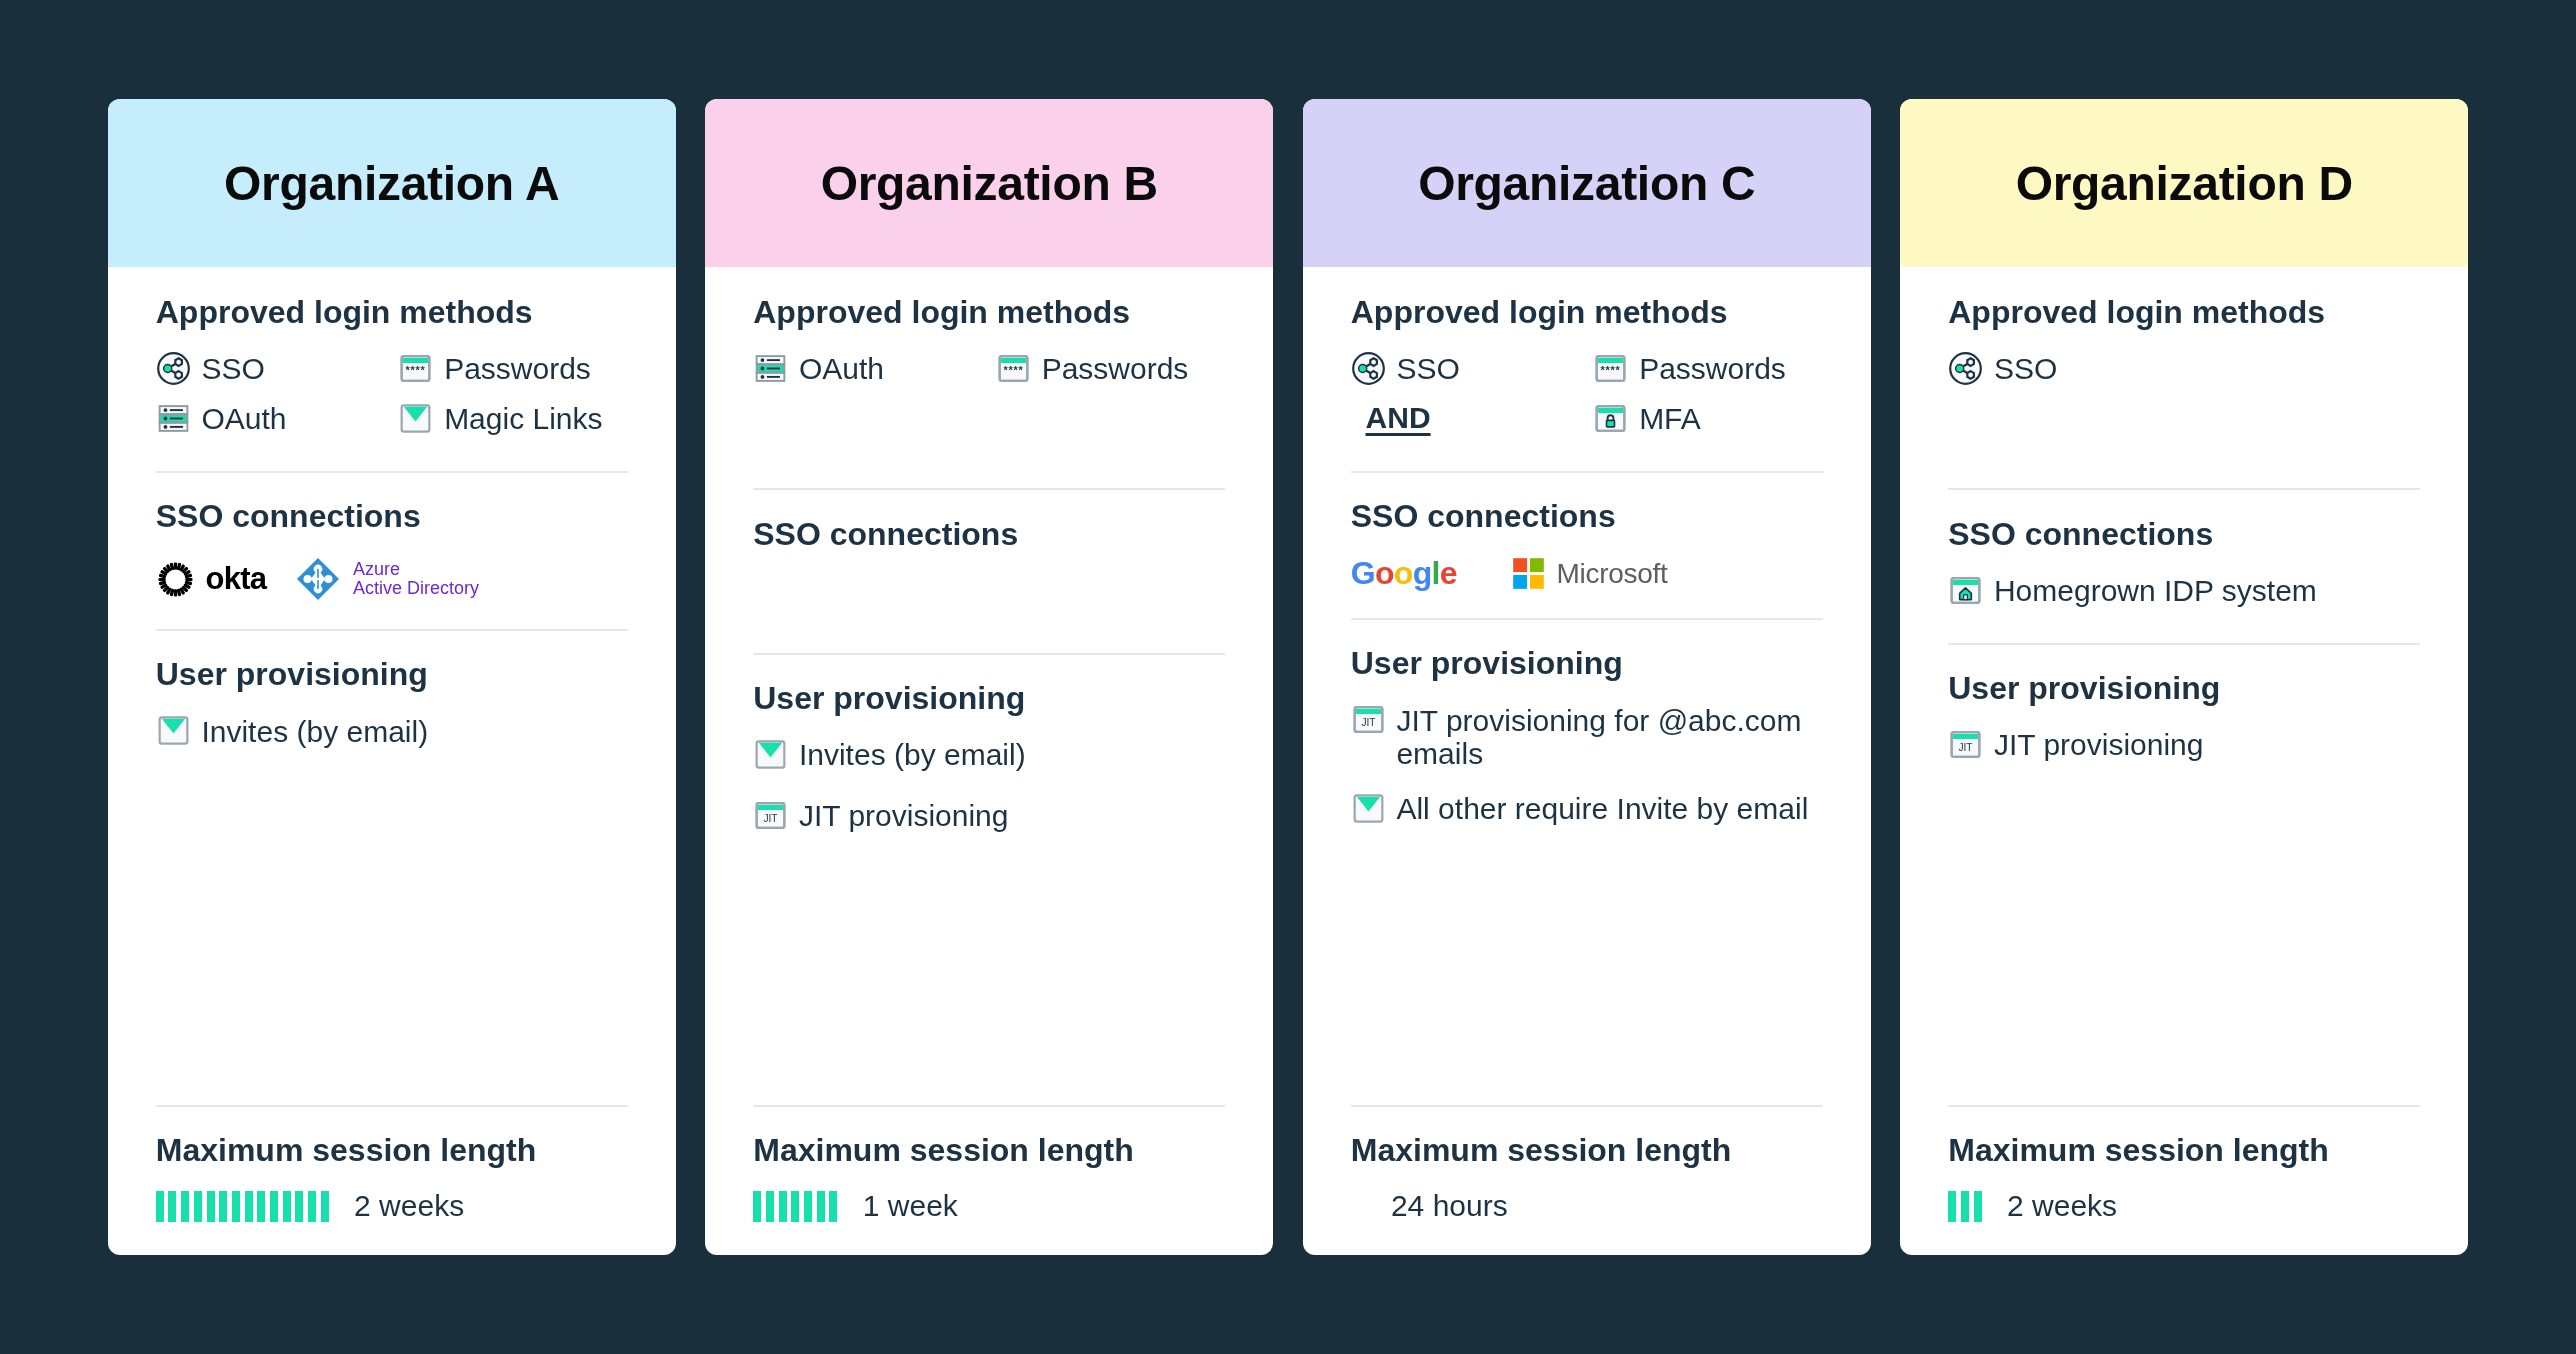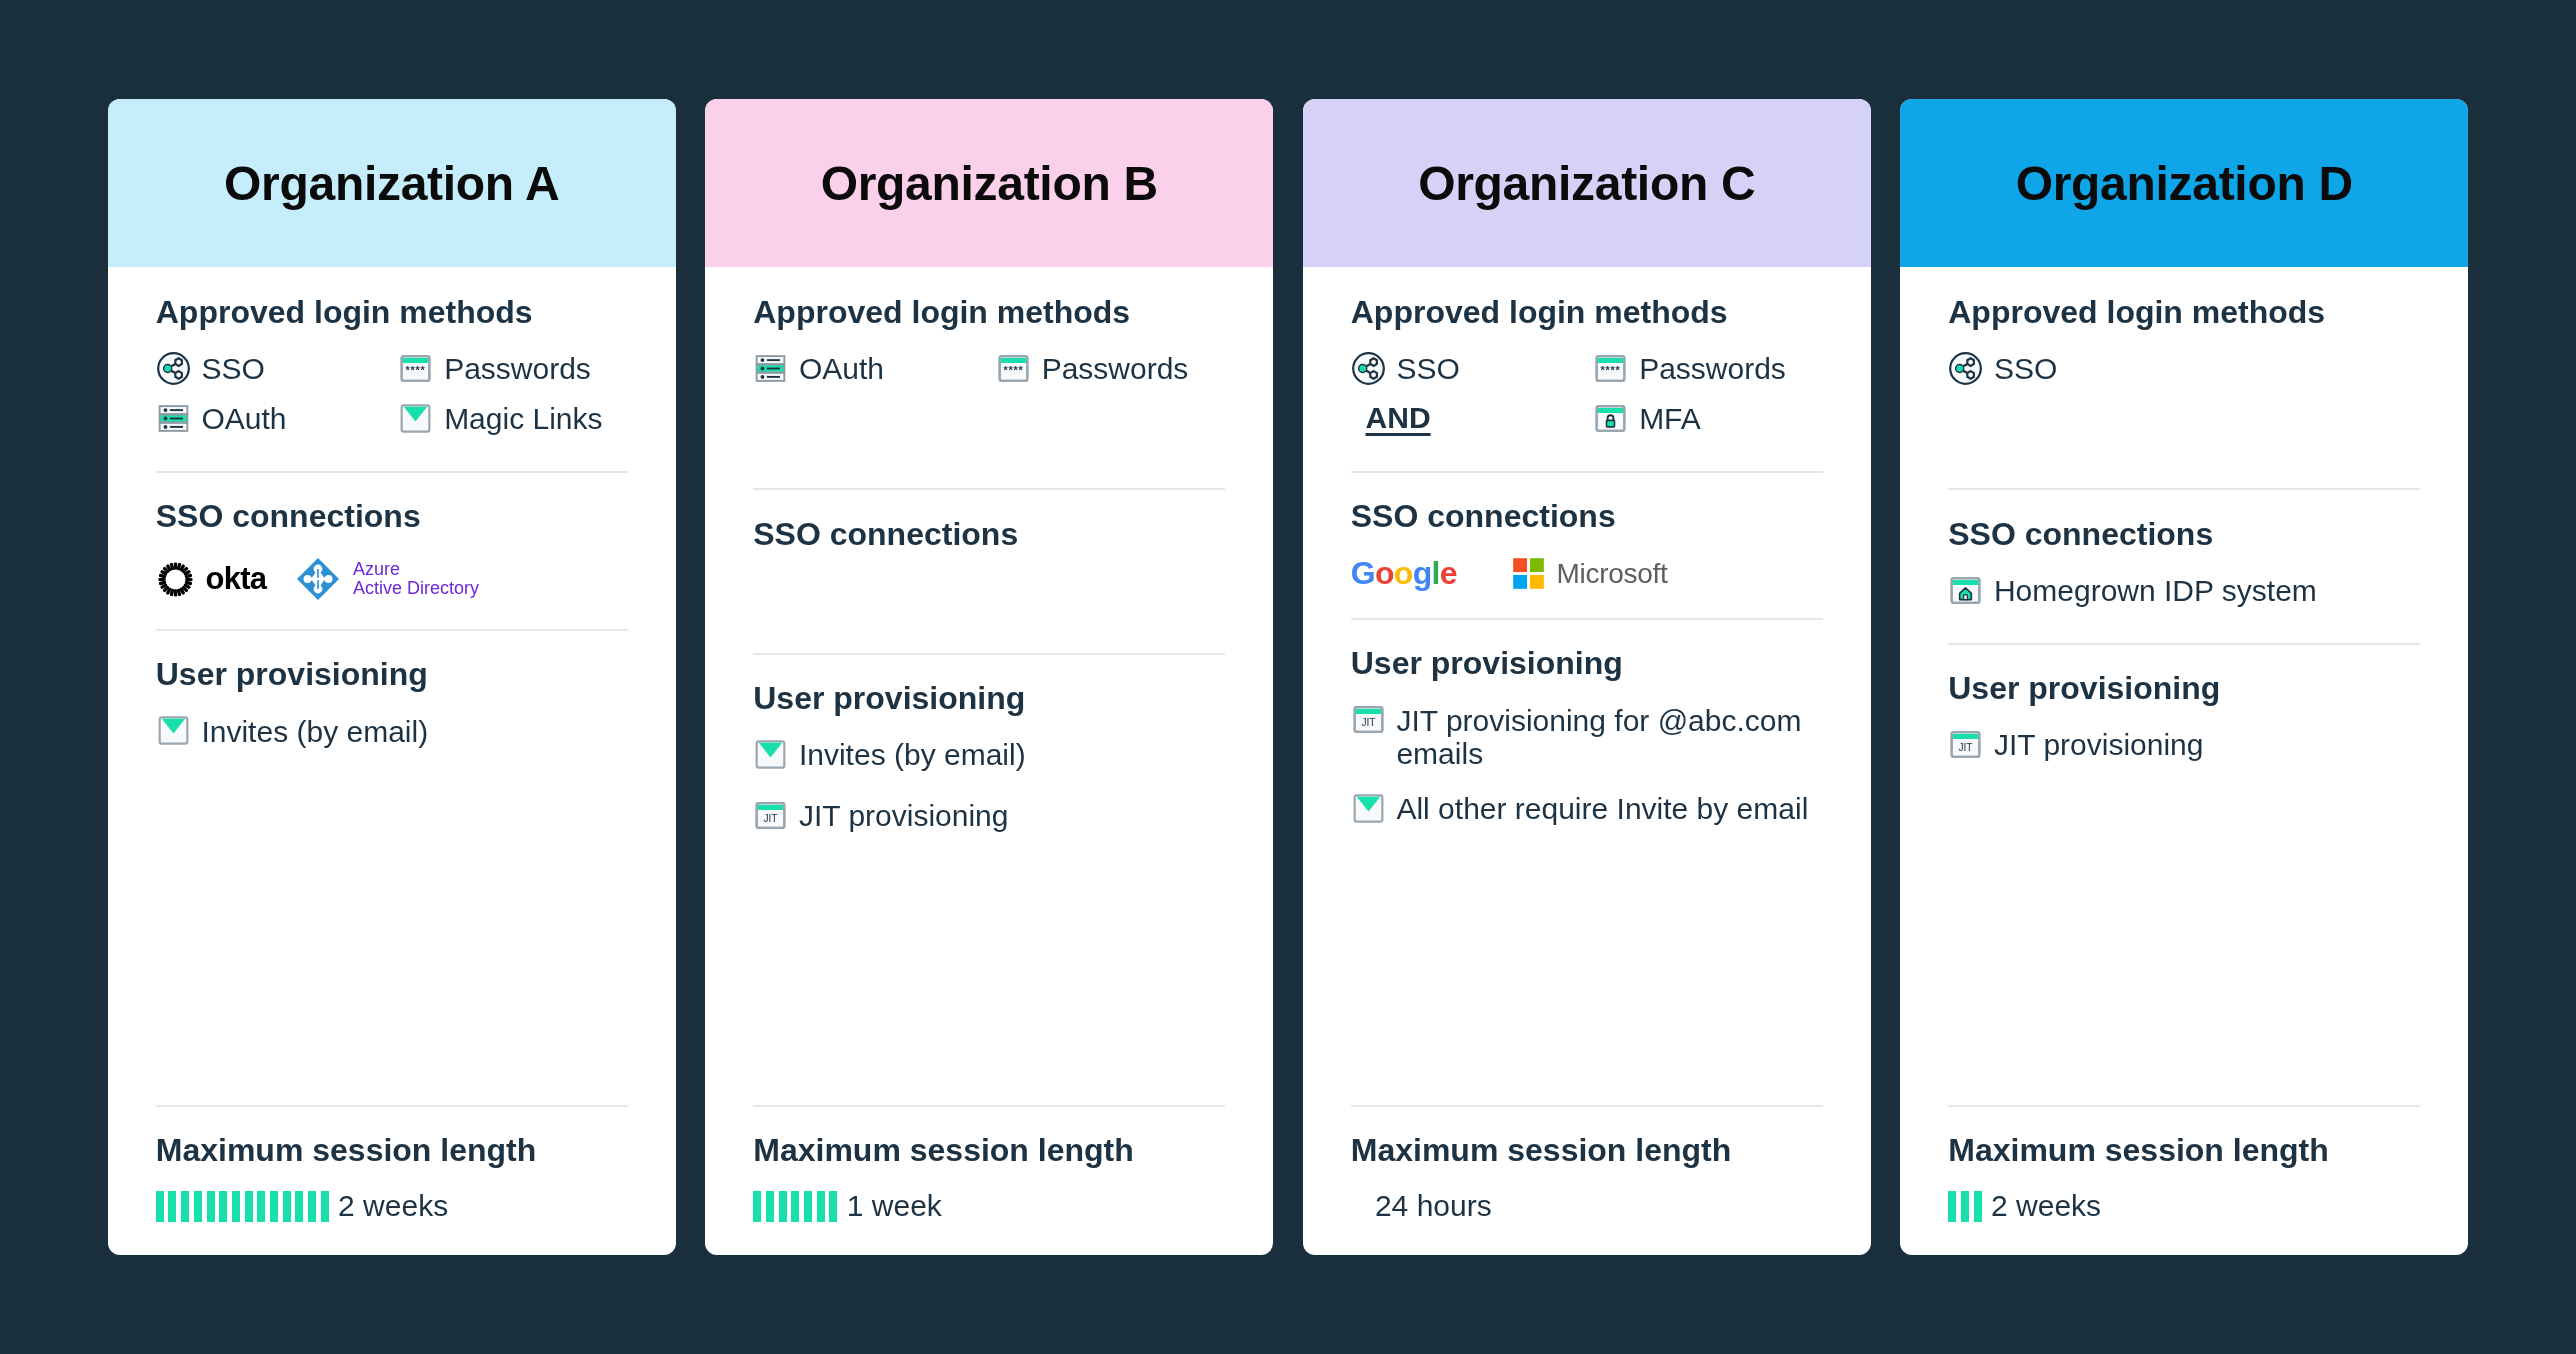--- a/index.html
+++ b/index.html
@@ -92,21 +92,21 @@
     text-underline-offset: 4.7px;
     text-decoration-thickness: 3.4px;
     line-height: 1;
     padding-top: 2.7px;
   }
 
   
   .session-row {
     display: flex;
     align-items: center;
-    gap: 0px;
+    gap: 16px;
   }
   .bars { display: flex; gap: 4.7px; margin-right: 9.4px; }
   .bar { width: 8px; height: 31px; background: #18e0ad; }
   .session-text {
     font-size: 30px;
     color: #1d3344;
     white-space: nowrap;
   }
   .session-text.indent { margin-left: 14.8px; }
 
@@ -491,21 +491,21 @@
         <div class="section-title">Maximum session length</div>
         <div class="session-row">
           <div class="bars"></div>
           <span class="session-text indent">24 hours</span>
         </div>
       </div>
     </div>
   </div>
 
   <div class="card">
-    <div class="card-header" id="hdrD" style="background: #0ea5e9;">
+    <div class="card-header" id="hdrD" style="background: #fef9c3;">
       <div class="card-title">Organization D</div>
     </div>
     <div class="card-body">
 
       <div class="section">
         <div class="section-title">Approved login methods</div>
         <div class="item">
           <svg class="icon ic44" viewBox="0 0 48 48">
             <circle cx="24" cy="24" r="21" fill="#f7f9fb" stroke="#1d3344" stroke-width="3"></circle>
             <path d="M16 24 L31 15 M16 24 L31 33" stroke="#1d3344" stroke-width="3"></path>

